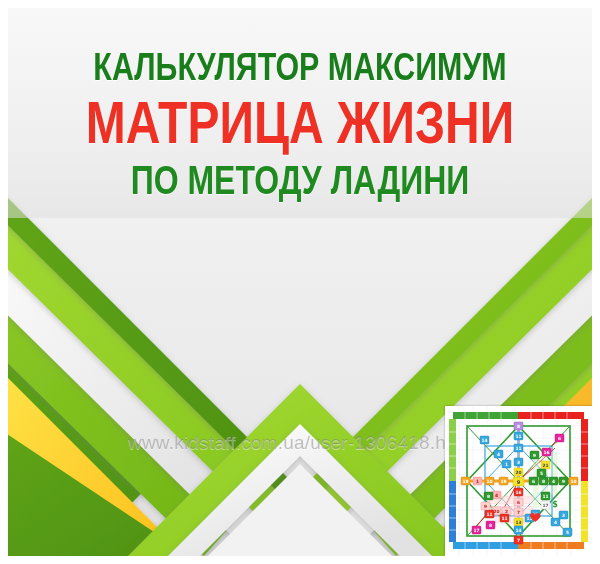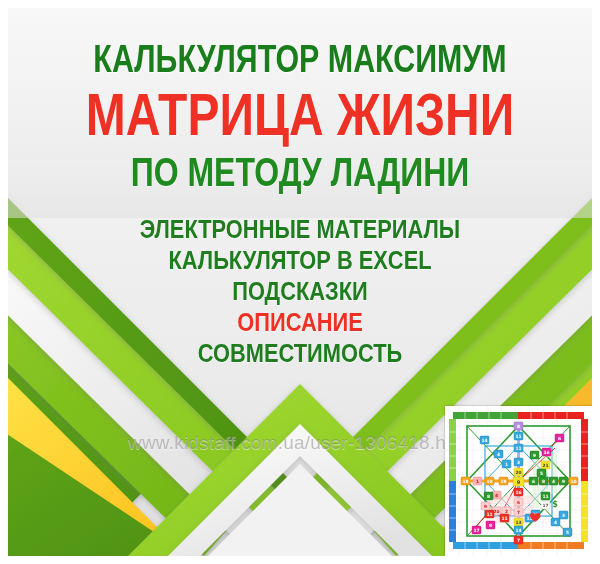--- a/index.html
+++ b/index.html
@@ -26,21 +26,21 @@
       radial-gradient(ellipse 120% 80% at 50% 0%, #f7f7f7 0%, #ececec 55%, #e4e4e4 100%);
   }
 
   
   .art{ position:absolute; inset:0; overflow:hidden; }
   .art svg{ position:absolute; left:0; top:0; }
 
   
   .textblock{
     position:absolute;
-    left:0; top:4px; width:584px;
+    left:0; top:12px; width:584px;
     text-align:center;
     z-index:6;
     pointer-events:none;
   }
 
   .h-top{
     margin-top:26px;
     font-size:38px;
     line-height:42px;
     font-weight:bold;
@@ -218,27 +218,20 @@
 
         <rect x="0" y="0" width="584" height="210" fill="url(#gBg)" opacity="0.55"></rect>
       </svg>
     </div>
 
     <div class="textblock">
       <div class="h-top">КАЛЬКУЛЯТОР МАКСИМУМ</div>
       <div class="h-main">МАТРИЦА ЖИЗНИ</div>
       <div class="h-sub">ПО МЕТОДУ ЛАДИНИ</div>
 
-      <ul class="feature-list">
-        <li class="green">ЭЛЕКТРОННЫЕ МАТЕРИАЛЫ</li>
-        <li class="green">КАЛЬКУЛЯТОР В EXCEL</li>
-        <li class="green">ПОДСКАЗКИ</li>
-        <li class="red">ОПИСАНИЕ</li>
-        <li class="green">СОВМЕСТИМОСТЬ</li>
-      </ul>
     </div>
 
     <div class="watermark">www.kidstaff.com.ua/user-1306418.html</div>
 
     <div class="matrix">
       <svg width="147" height="150" viewBox="0 0 147 150" xmlns="http://www.w3.org/2000/svg">
         <rect x="0" y="0" width="147" height="150" fill="#ffffff"></rect>
 
         <g stroke="#e8e8f2" stroke-width="0.5">
           <line x1="0" y1="20" x2="147" y2="20"></line>

